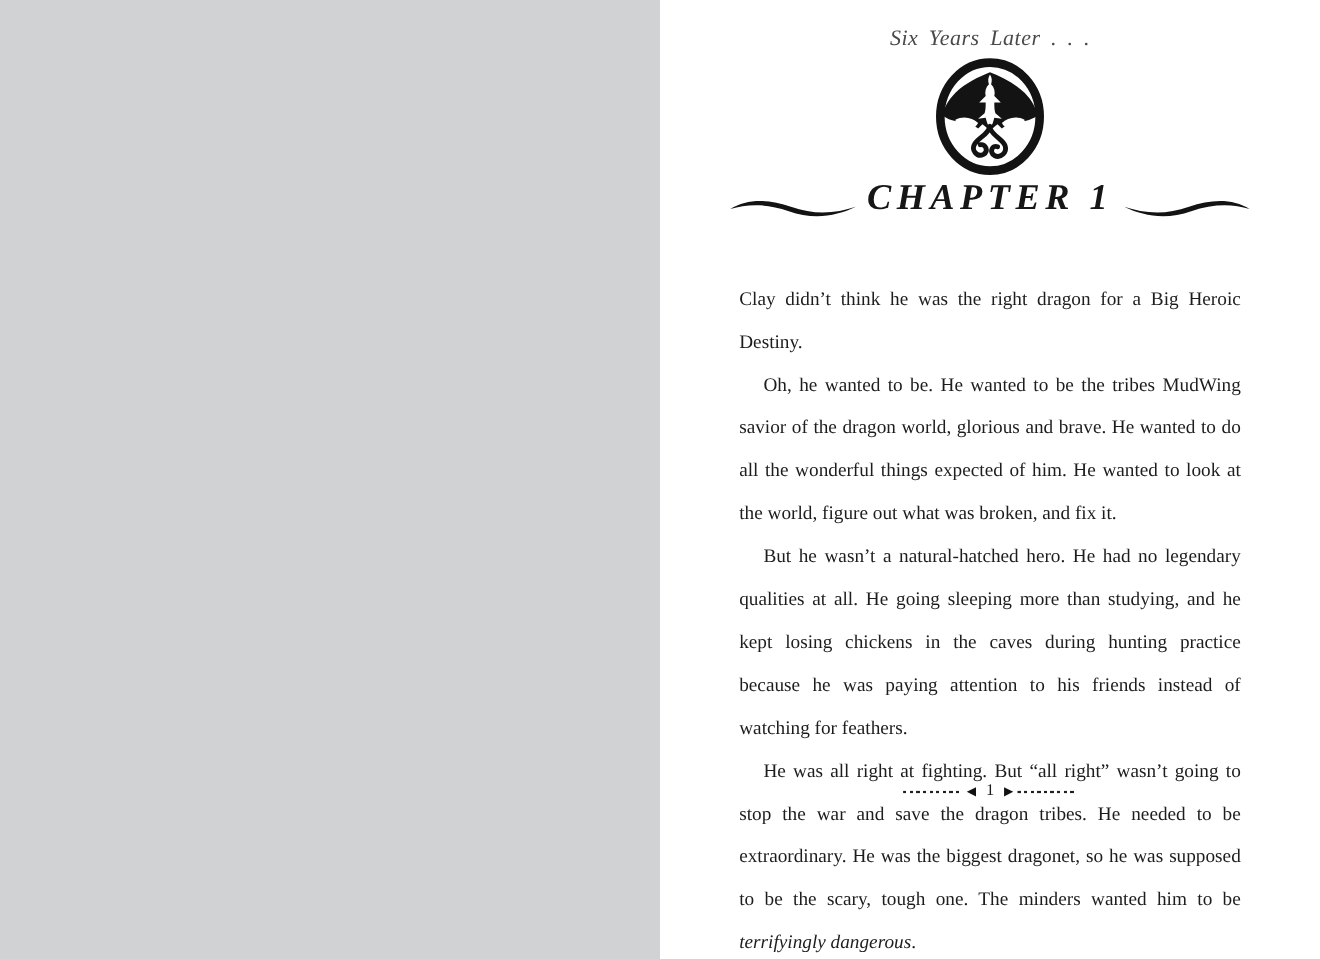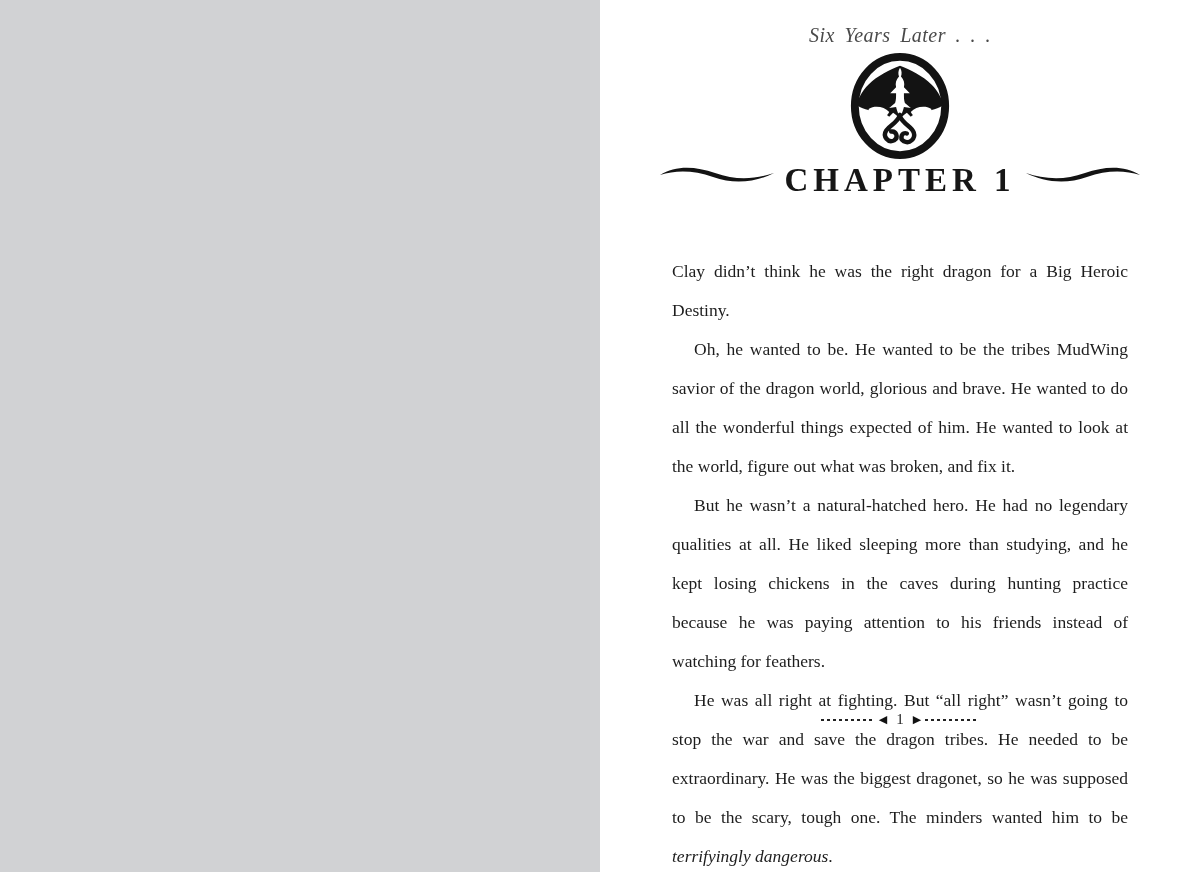--- a/index.html
+++ b/index.html
@@ -34,22 +34,23 @@
   }
   .emblem-wrap {
     margin-top: 5px;
     text-align: center;
     line-height: 0;
   }
   .chapter-row {
     margin-top: 2px;
     display: flex;
     justify-content: center;
-    align-items: flex-start;
+    align-items: flex-end;
     gap: 8px;
+    font-style: italic;
   }
   .chapter-title {
     font-family: "Liberation Serif", serif;
     font-weight: bold;
     font-size: 33px;
     letter-spacing: 5px;
     color: #161616;
     white-space: nowrap;
   }
   .flourish { flex: 0 0 auto; }
@@ -136,21 +137,21 @@
       </svg>
       <span class="chapter-title">CHAPTER 1</span>
       <svg class="flourish right" width="118" height="22" viewBox="0 0 120 22" aria-hidden="true">
         <path fill="#131313" d="M2 13 C 18 3, 38 4, 58 11 C 80 19, 100 17, 118 11 C 100 20, 78 23, 56 15 C 36 8, 18 8, 2 13 Z"></path>
       </svg>
     </div>
 
     <div class="body-text">
       <p class="para no-indent"><span>Clay didn’t think he was the right dragon for a Big Heroic Destiny.</span></p>
       <p class="para"><span>Oh, he wanted to be. He wanted to be the tribes MudWing savior of the dragon world, glorious and brave. He wanted to do all the wonderful things expected of him. He wanted to look at the world, figure out what was broken, and fix it.</span></p>
-      <p class="para"><span>But he wasn’t a natural-hatched hero. He had no legendary qualities at all. He liked sleeping more than studying, and he kept losing chickens in the caves during hunting practice because he was paying attention to his friends instead of watching for feathers.</span></p>
+      <p class="para"><span>But he wasn’t a natural-hatched hero. He had no legendary qualities at all. He going sleeping more than studying, and he kept losing chickens in the caves during hunting practice because he was paying attention to his friends instead of watching for feathers.</span></p>
       <p class="para"><span>He was all right at fighting. But “all right” wasn’t going to stop the war and save the dragon tribes. He needed to be extraordinary. He was the biggest dragonet, so he was supposed to be the scary, tough one. The minders wanted him to be </span><span class="em">terrifyingly dangerous</span><span>.</span></p>
     </div>
 
     <div class="footer-ornament">
       <span class="dash-run"></span>
       <span class="arrow-glyph">◀</span>
       <span class="page-number">1</span>
       <span class="arrow-glyph">▶</span>
       <span class="dash-run"></span>
     </div>

